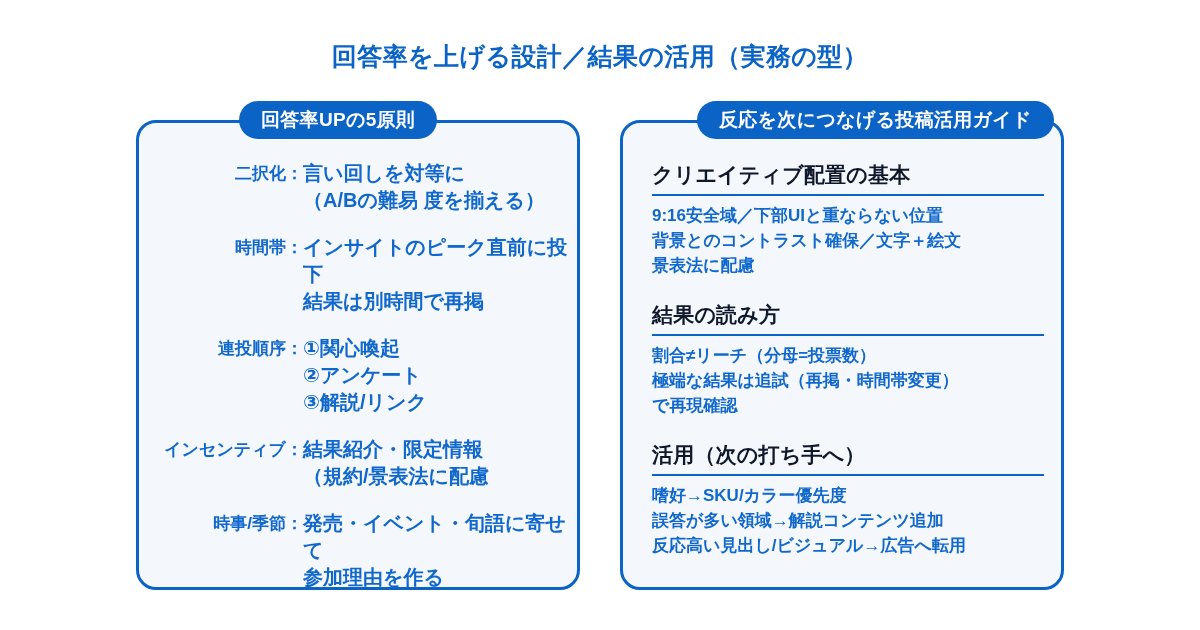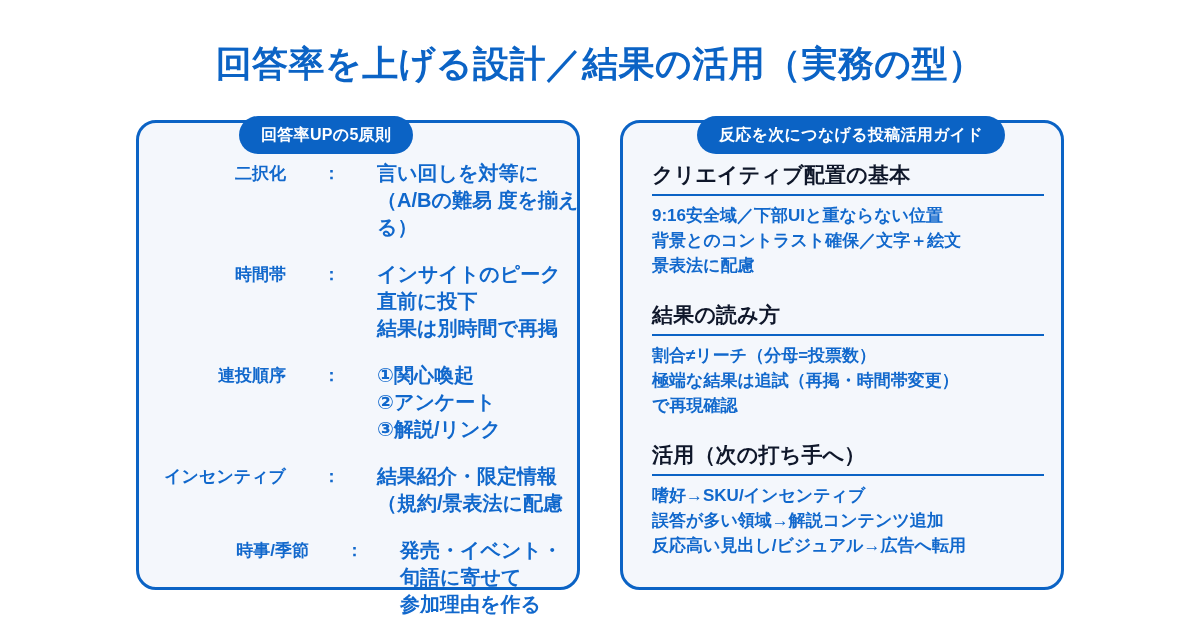--- a/index.html
+++ b/index.html
@@ -15,21 +15,21 @@
     position: relative;
   }
 
   
   .title {
     position: absolute;
     top: 40px;
     left: 0;
     width: 1200px;
     text-align: center;
-    font-size: 36px;
+    font-size: 25px;
     font-weight: bold;
     color: #0b63c5;
     letter-spacing: 0.4px;
     white-space: nowrap;
   }
 
   
   .panel {
     position: absolute;
     background: #f4f7fc;
@@ -51,56 +51,53 @@
   }
 
   
   .badge {
     position: absolute;
     top: 101px;
     height: 38px;
     background: #0b63c5;
     border-radius: 19px;
     color: #ffffff;
-    font-size: 16px;
+    font-size: 19px;
     font-weight: bold;
     display: flex;
     align-items: center;
     justify-content: center;
     padding: 0 22px;
     box-sizing: border-box;
     white-space: nowrap;
     letter-spacing: 0.3px;
     z-index: 5;
-    margin-top: 15px;
   }
   .badge-left {
     left: 239px;
   }
   .badge-right {
     left: 697px;
   }
 
   
   .left-list {
     position: absolute;
     left: 136px;
     top: 160px;
     width: 444px;
     z-index: 3;
   }
   .lrow {
     display: flex;
     align-items: flex-start;
     margin-bottom: 20px;
-    gap: 37px;
   }
   .lrow:last-child {
     margin-bottom: 0;
-    margin-left: 23px;
   }
   .lrow-label {
     width: 150px;
     flex: 0 0 150px;
     text-align: right;
     font-size: 17px;
     font-weight: bold;
     color: #1168cc;
     line-height: 27px;
     white-space: nowrap;
@@ -234,18 +231,18 @@
     <div class="section-head">結果の読み方</div>
     <div class="section-rule"></div>
     <div class="section-line">割合≠リーチ（分母=投票数）</div>
     <div class="section-line">極端な結果は追試（再掲・時間帯変更）</div>
     <div class="section-line">で再現確認</div>
   </div>
 
   <div class="section">
     <div class="section-head">活用（次の打ち手へ）</div>
     <div class="section-rule"></div>
-    <div class="section-line">嗜好→SKU/インセンティブ</div>
+    <div class="section-line">嗜好→SKU/カラー優先度</div>
     <div class="section-line">誤答が多い領域→解説コンテンツ追加</div>
     <div class="section-line">反応高い見出し/ビジュアル→広告へ転用</div>
   </div>
 
 </div>
 
 </body></html>

